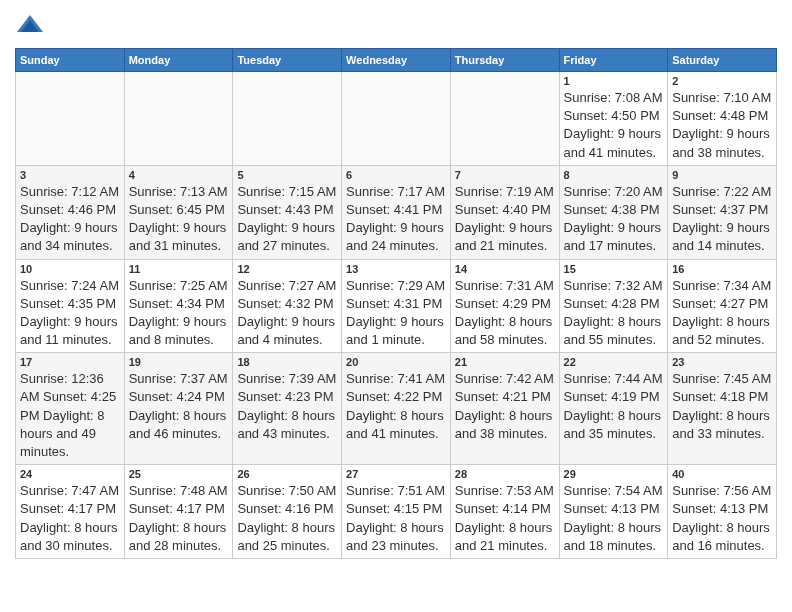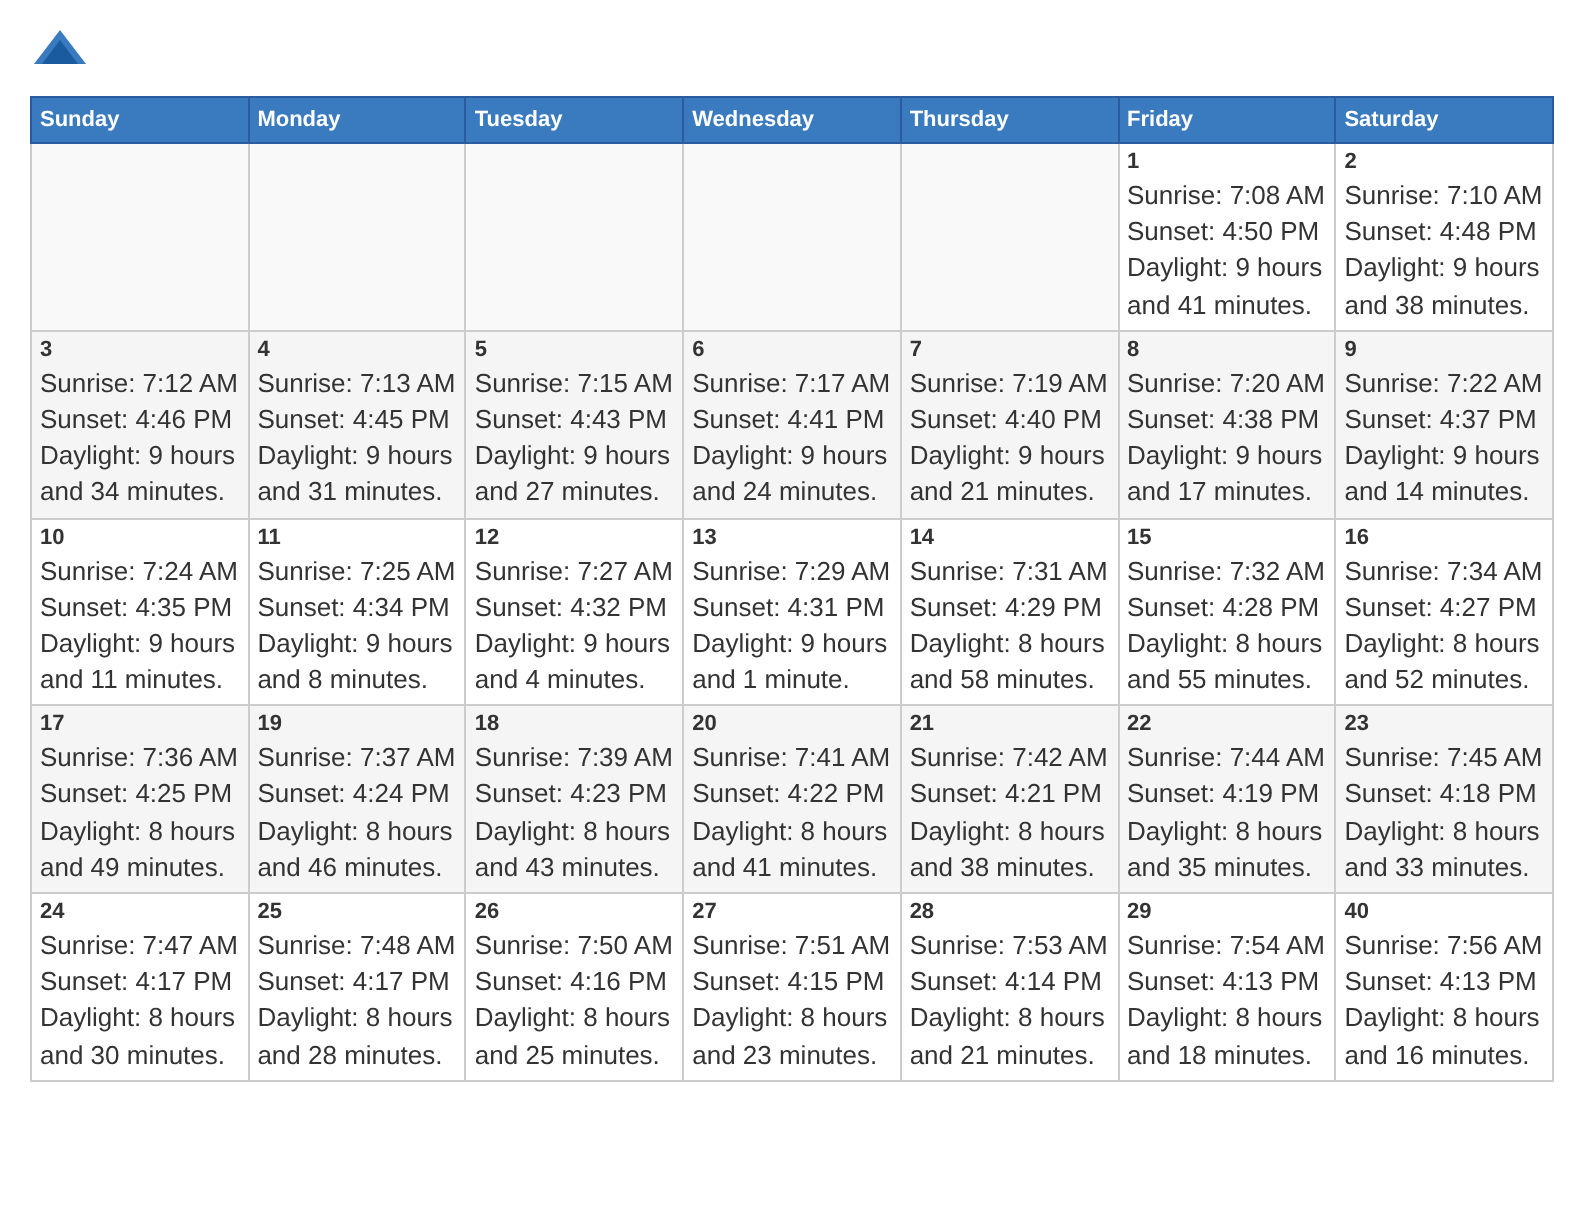--- a/index.html
+++ b/index.html
@@ -154,21 +154,21 @@
         <tr>
           <td>
             <span class="day-num">3</span>
             <div class="day-info">Sunrise: 7:12 AM
 Sunset: 4:46 PM
 Daylight: 9 hours and 34 minutes.</div>
           </td>
           <td>
             <span class="day-num">4</span>
             <div class="day-info">Sunrise: 7:13 AM
-Sunset: 4:45 PM
+Sunset: 6:45 PM
 Daylight: 9 hours and 31 minutes.</div>
           </td>
           <td>
             <span class="day-num">5</span>
             <div class="day-info">Sunrise: 7:15 AM
 Sunset: 4:43 PM
 Daylight: 9 hours and 27 minutes.</div>
           </td>
           <td>
             <span class="day-num">6</span>
@@ -235,21 +235,21 @@
           <td>
             <span class="day-num">16</span>
             <div class="day-info">Sunrise: 7:34 AM
 Sunset: 4:27 PM
 Daylight: 8 hours and 52 minutes.</div>
           </td>
         </tr>
         <tr>
           <td>
             <span class="day-num">17</span>
-            <div class="day-info">Sunrise: 7:36 AM
+            <div class="day-info">Sunrise: 12:36 AM
 Sunset: 4:25 PM
 Daylight: 8 hours and 49 minutes.</div>
           </td>
           <td>
             <span class="day-num">19</span>
             <div class="day-info">Sunrise: 7:37 AM
 Sunset: 4:24 PM
 Daylight: 8 hours and 46 minutes.</div>
           </td>
           <td>

